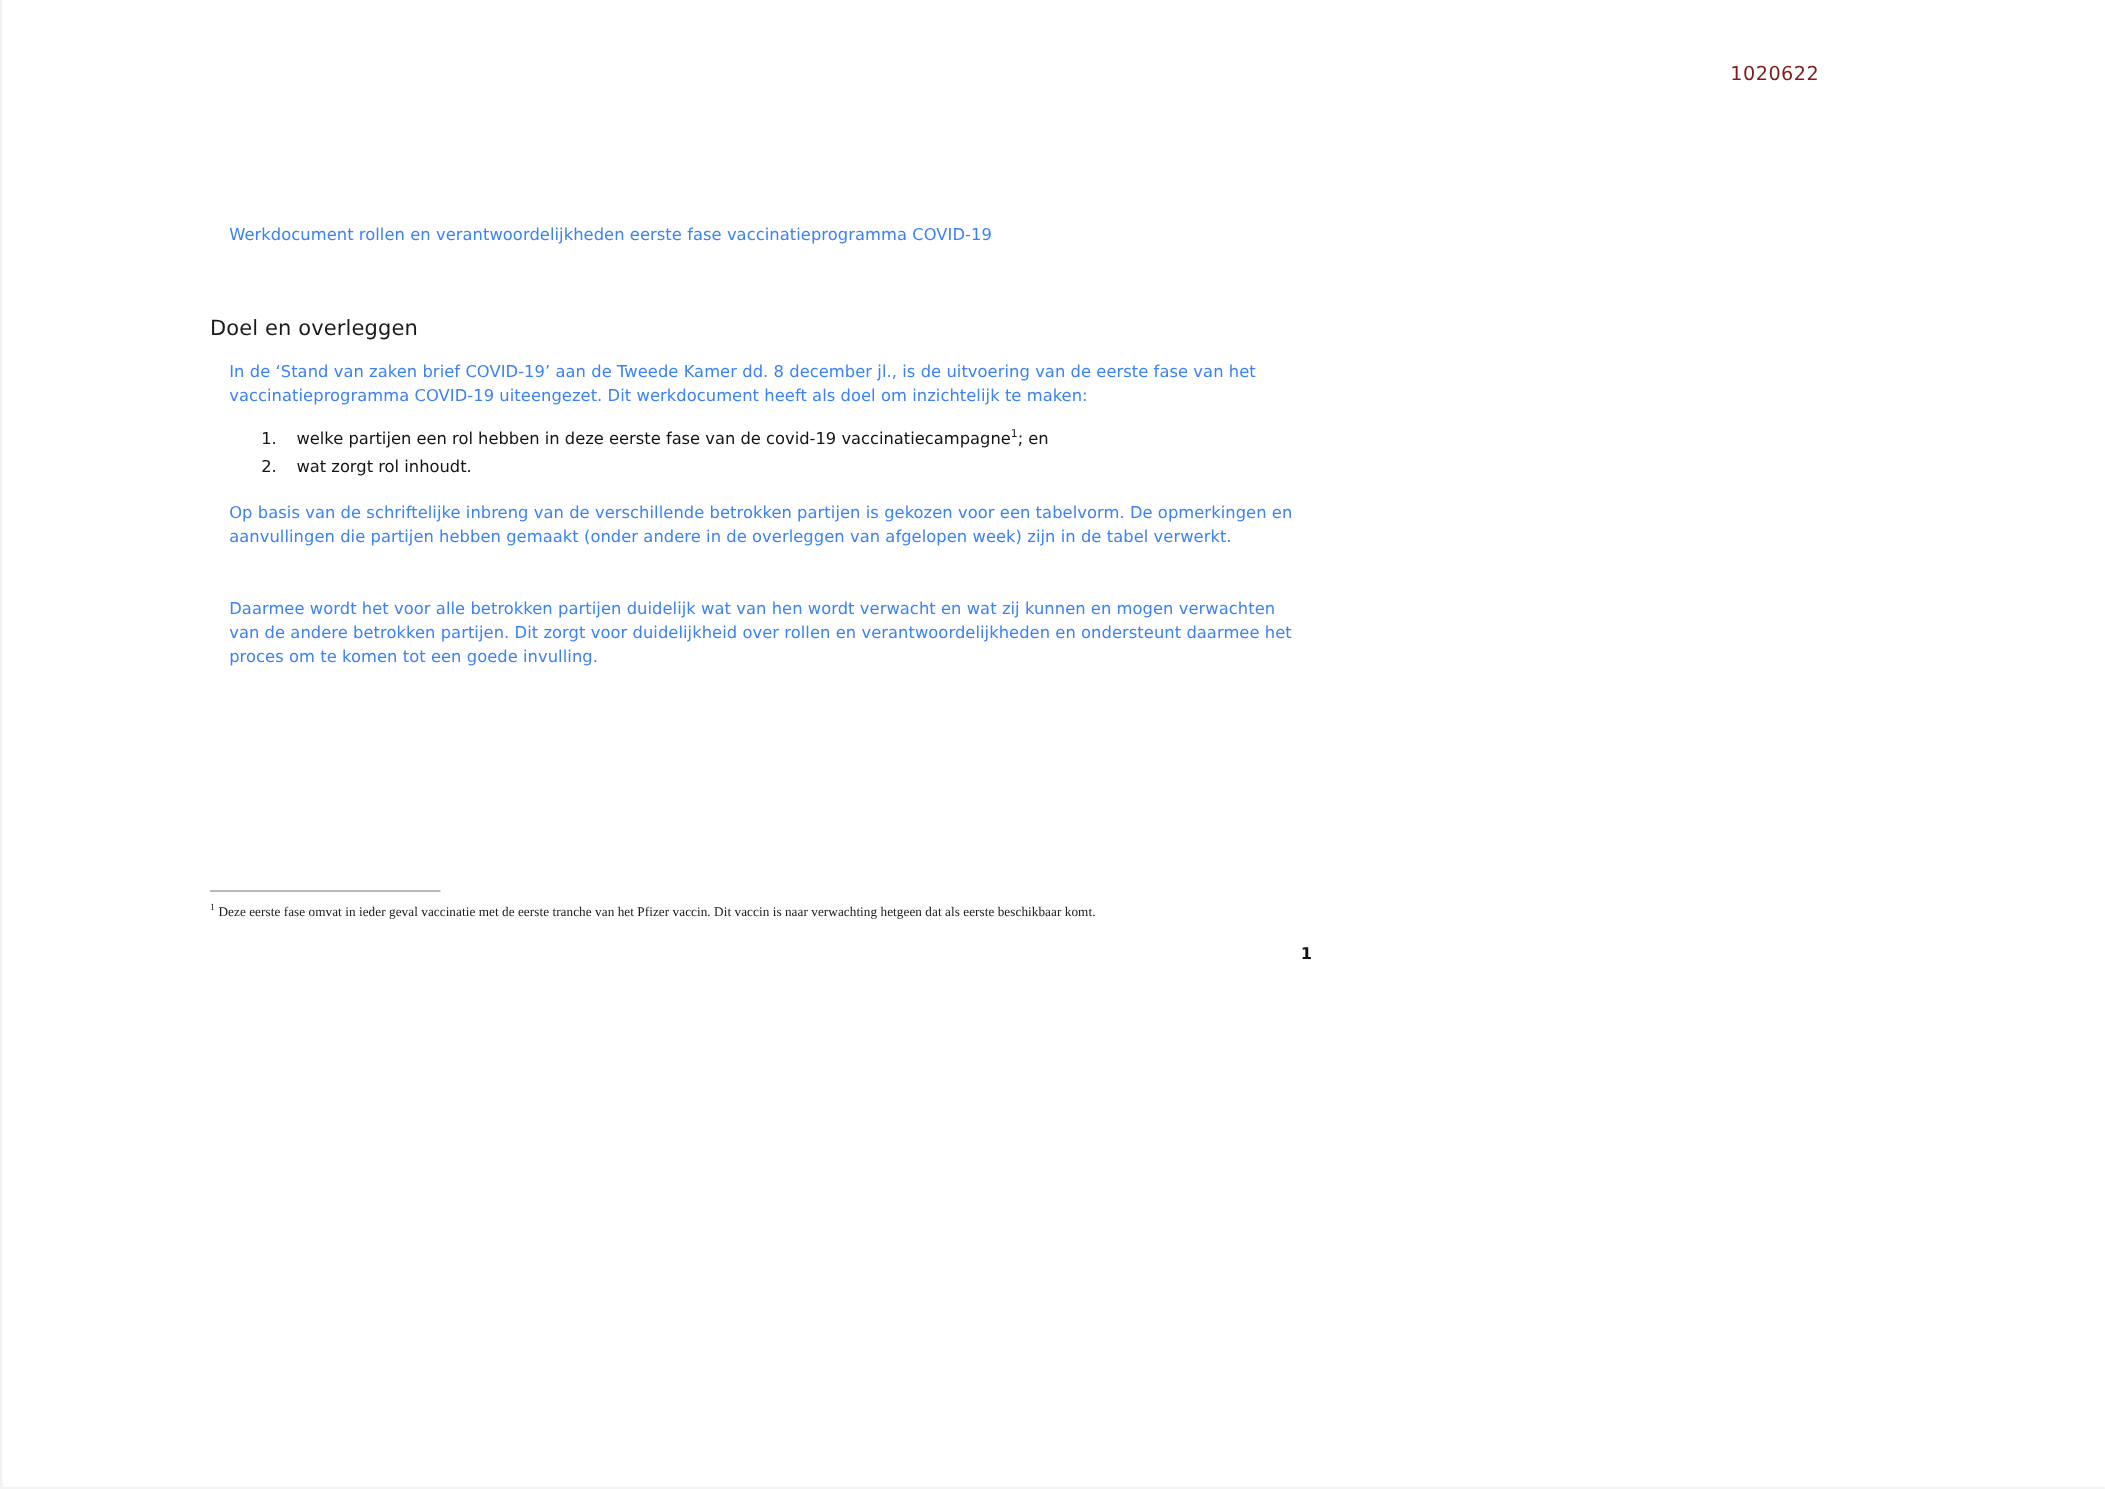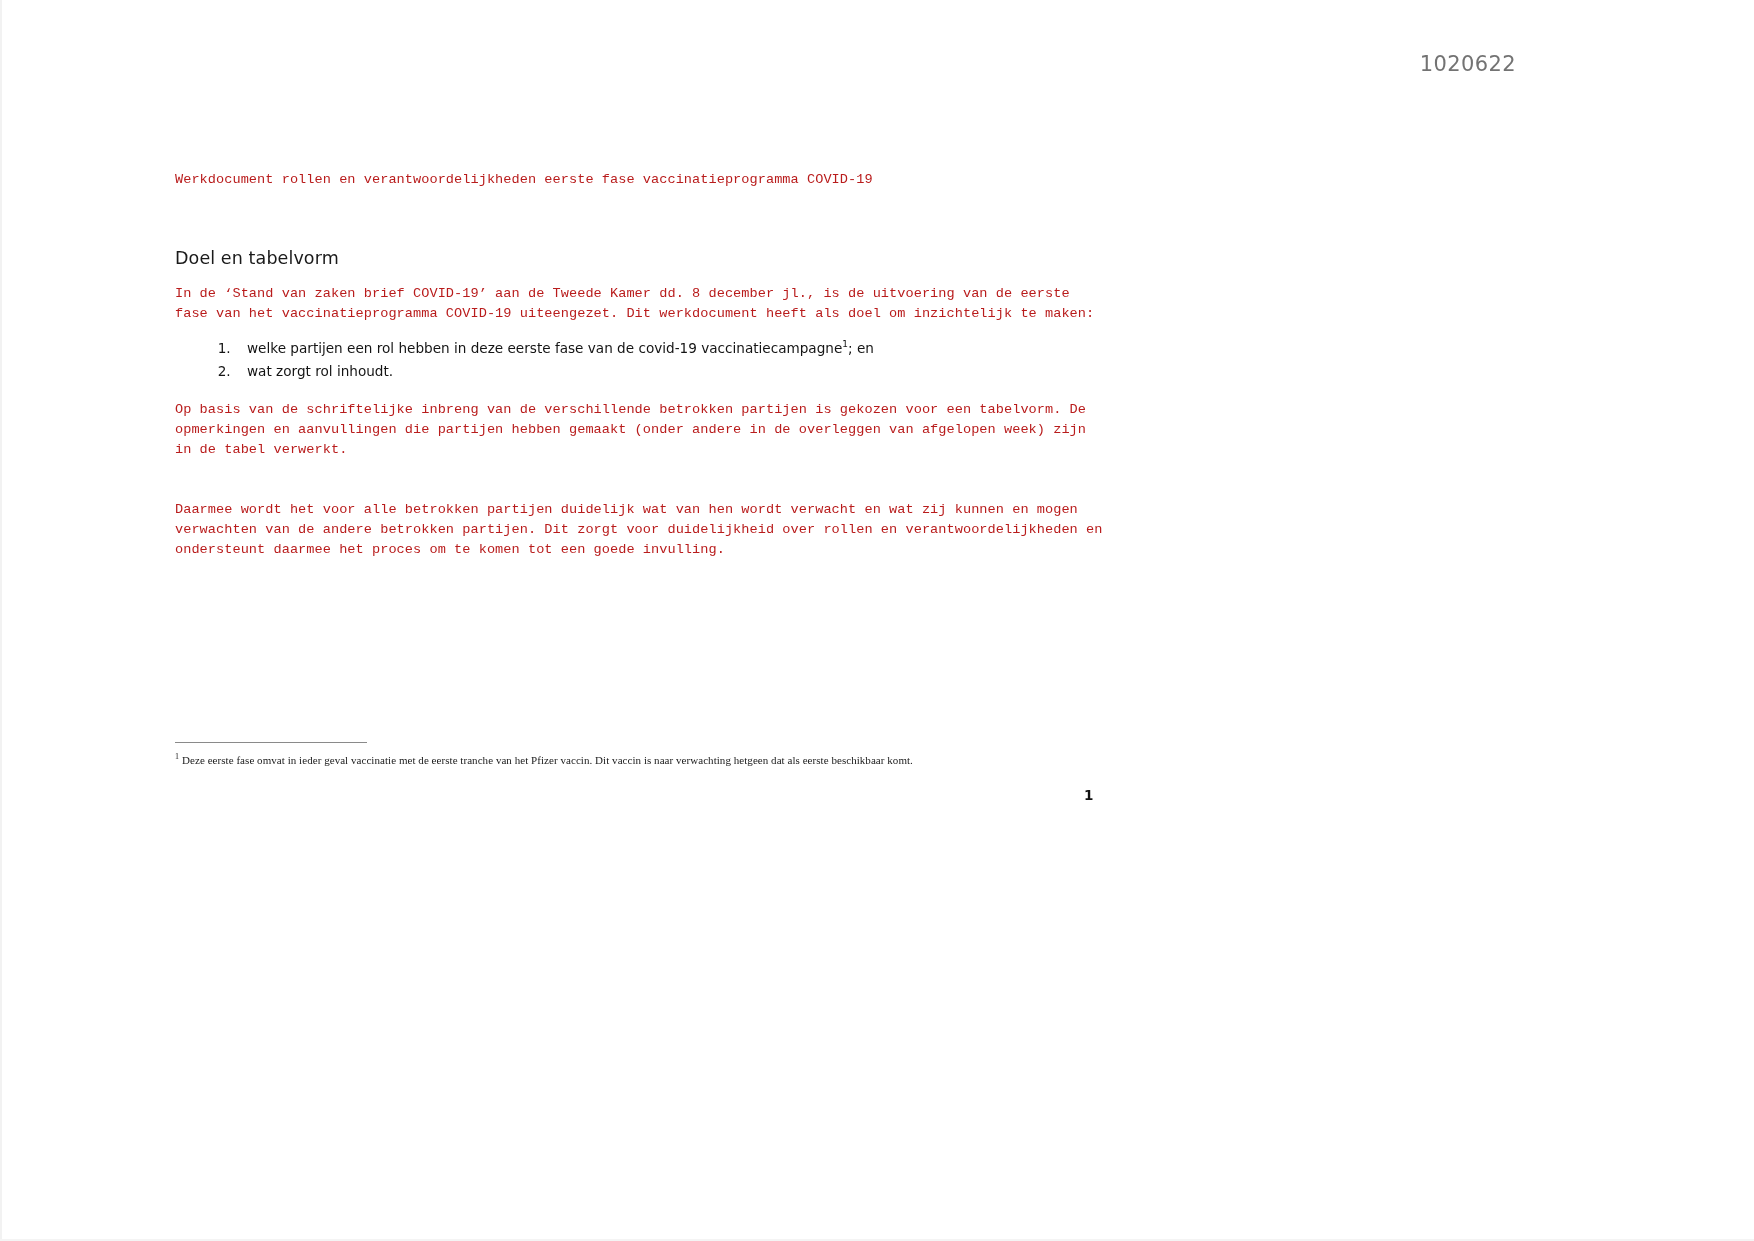--- a/index.html
+++ b/index.html
@@ -40,23 +40,23 @@
     bottom: 0;
     width: 1754px;
     height: 2px;
     background: #f4f4f4;
   }
 
   .doc-number {
     position: absolute;
     right: 238px;
     top: 52px;
-    font-size: 21px;
+    font-size: 16px;
     letter-spacing: 0.4px;
-    color: #737373;
+    color: #7f1d1d;
     white-space: nowrap;
   }
 
   .content {
     position: absolute;
     left: 175px;
     top: 170px;
     width: 930px;
   }
 
@@ -67,24 +67,23 @@
     font-weight: normal;
     letter-spacing: 0.1px;
   }
   .heading.second {
     margin-top: 58px;
   }
 
   .body-text {
     font-size: 13.6px;
     line-height: 20px;
-    color: #b91c1c;
-    margin: 0;
+    color: #3b82f6;
+    margin: 16px;
     letter-spacing: 0.05px;
-    font-family: Liberation Mono, monospace;
   }
 
   .para-gap {
     margin-top: 18px;
   }
   .para-gap-lg {
     margin-top: 40px;
   }
 
   ol.numbered {
@@ -149,21 +148,21 @@
   <div class="scan-edge-left"></div>
   <div class="scan-edge-bottom"></div>
 
   <div class="doc-number">1020622</div>
 
   <div class="content">
 
 
     <p class="body-text">Werkdocument rollen en verantwoordelijkheden eerste fase vaccinatieprogramma COVID-19</p>
 
-    <h1 class="heading second">Doel en tabelvorm</h1>
+    <h1 class="heading second">Doel en overleggen</h1>
 
     <p class="body-text">In de ‘Stand van zaken brief COVID-19’ aan de Tweede Kamer dd. 8 december jl., is de uitvoering van de eerste fase van het vaccinatieprogramma COVID-19 uiteengezet. Dit werkdocument heeft als doel om inzichtelijk te maken:</p>
 
     <ol class="numbered">
       <li><span>welke partijen een rol hebben in deze eerste fase van de covid-19 vaccinatiecampagne</span><sup>1</sup><span>; en</span></li>
       <li><span>wat zorgt rol inhoudt.</span></li>
     </ol>
 
     <p class="body-text para-gap">Op basis van de schriftelijke inbreng van de verschillende betrokken partijen is gekozen voor een tabelvorm. De opmerkingen en aanvullingen die partijen hebben gemaakt (onder andere in de overleggen van afgelopen week) zijn in de tabel verwerkt.</p>
 

